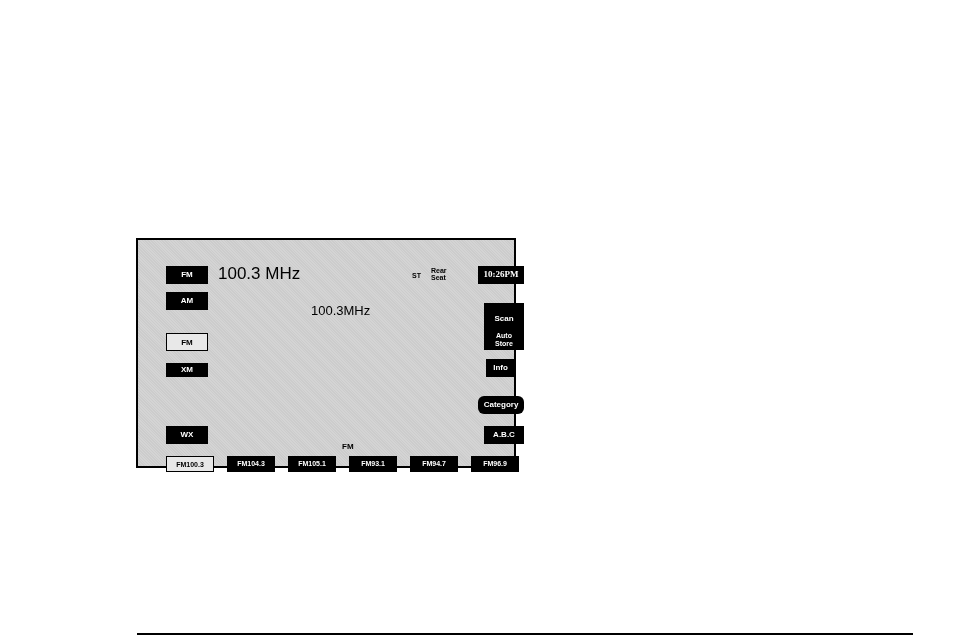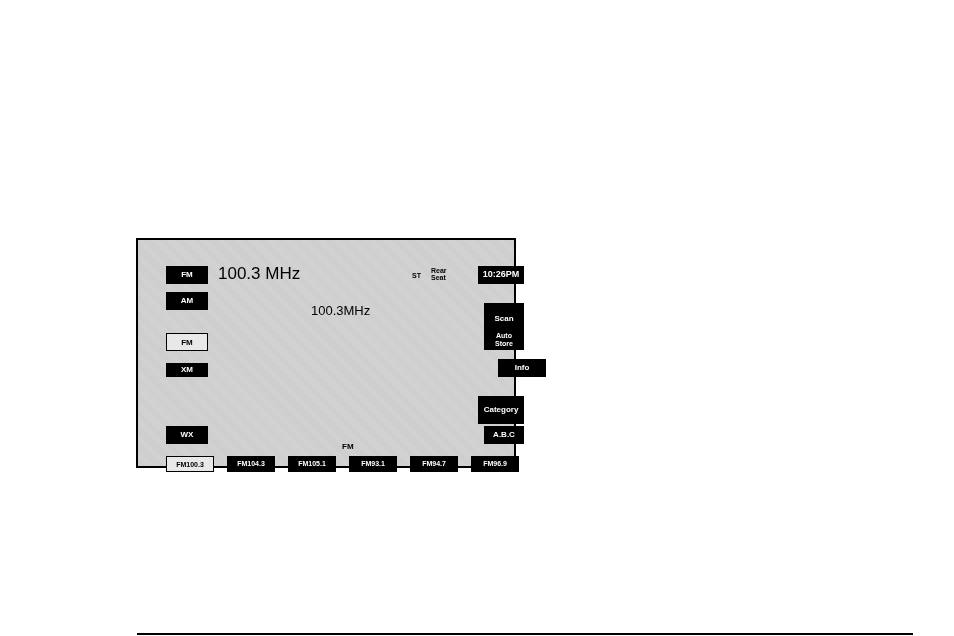--- a/index.html
+++ b/index.html
@@ -45,25 +45,25 @@
       justify-content: center;
       cursor: pointer;
     }
     
     .fm-top { left: 12px; top: 10px; width: 42px; height: 18px; }
     .am { left: 12px; top: 36px; width: 42px; height: 18px; }
     .fm-sel { left: 12px; top: 77px; width: 42px; height: 18px; font-size: 8px; }
     .xm { left: 12px; top: 107px; width: 42px; height: 14px; }
     .wx { left: 12px; top: 170px; width: 42px; height: 18px; }
     
-    .clock { left: 324px; top: 10px; width: 46px; height: 18px; font-size: 9px; }
+    .clock { left: 324px; top: 10px; width: 46px; height: 18px; font-size: 9px; font-family: Liberation Serif, serif; }
     .scan { left: 330px; top: 47px; width: 40px; height: 32px; }
     .autostore { left: 330px; top: 74px; width: 40px; height: 20px; font-size: 7px; }
-    .info { left: 344px; top: 103px; width: 48px; height: 18px; }
-    .category { left: 324px; top: 140px; width: 46px; height: 28px; font-size: 8px; }
+    .info { left: 332px; top: 103px; width: 29px; height: 18px; }
+    .category { left: 324px; top: 140px; width: 46px; height: 18px; font-size: 8px; border-radius: 6px; }
     .abc { left: 330px; top: 170px; width: 40px; height: 18px; }
     
     .preset { top: 200px; width: 48px; height: 16px; font-size: 7px; }
     .p1 { left: 12px; }
     .p2 { left: 73px; }
     .p3 { left: 134px; }
     .p4 { left: 195px; font-size: 7px; }
     .p5 { left: 256px; }
     .p6 { left: 317px; }
     

